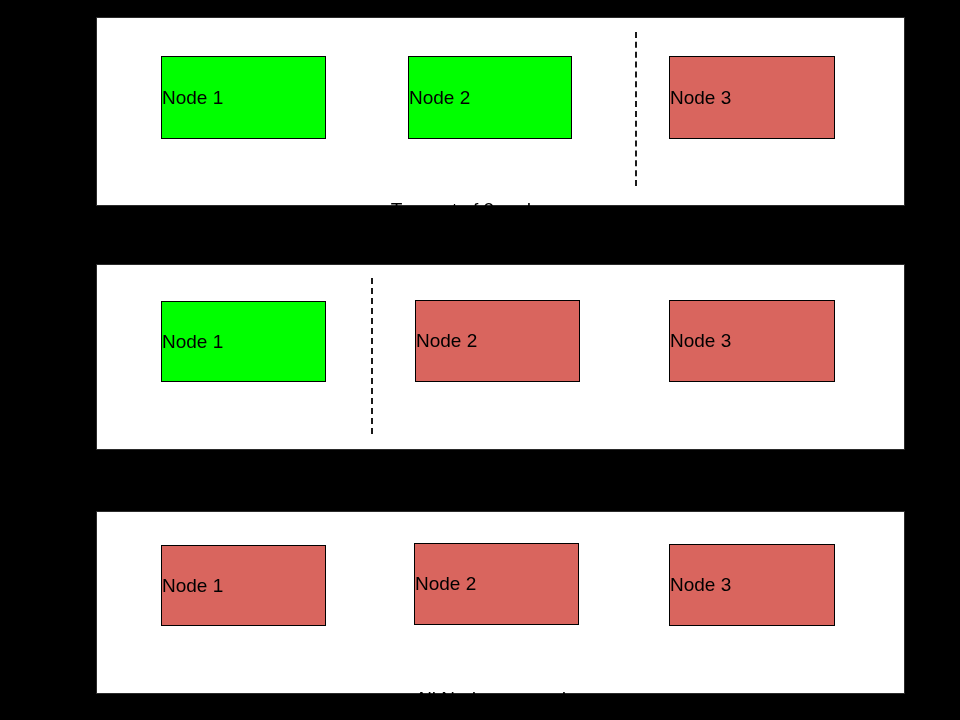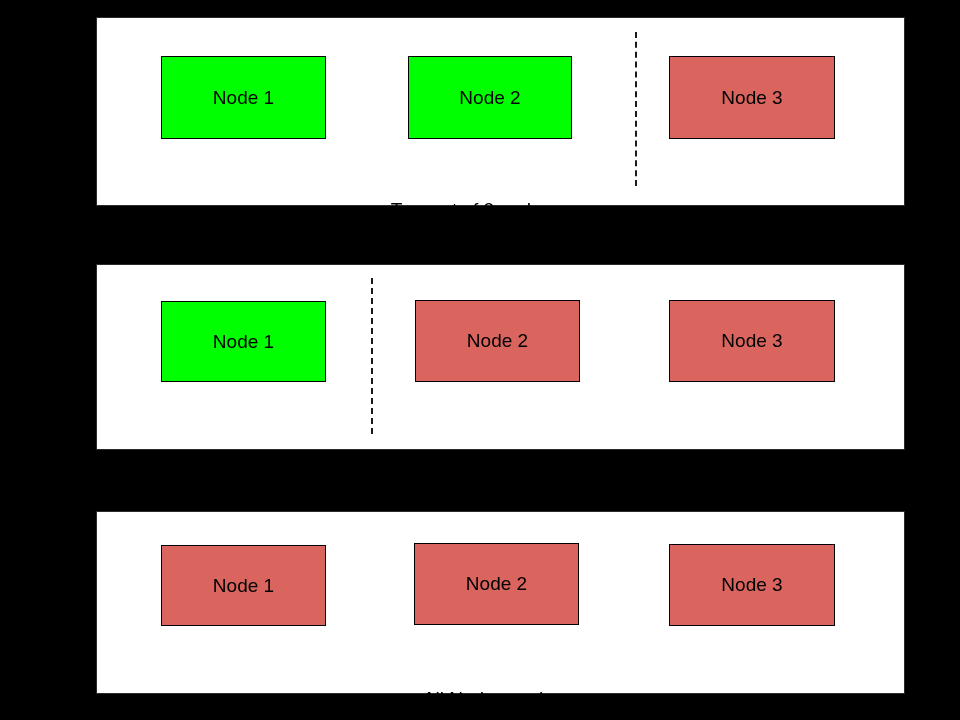--- a/index.html
+++ b/index.html
@@ -21,21 +21,20 @@
   #panel-1 { top: 17px;  height: 189px; }
   #panel-2 { top: 264px; height: 186px; }
   #panel-3 { top: 511px; height: 183px; }
 
   .node {
     position: absolute;
     border: 1px solid #000000;
     box-sizing: border-box;
     display: flex;
     align-items: center;
-    justify-content: center;
     font-size: 19px;
     color: #000000;
   }
   
   .p1-n1 { left: 64px;  top: 38px; width: 165px; height: 83px; }
   .p1-n2 { left: 311px; top: 38px; width: 164px; height: 83px; }
   .p1-n3 { left: 572px; top: 38px; width: 166px; height: 83px; }
   
   .p2-n1 { left: 64px;  top: 36px; width: 165px; height: 81px; }
   .p2-n2 { left: 318px; top: 35px; width: 165px; height: 82px; }
@@ -109,18 +108,18 @@
     <div class="node p3-n1" style="background-color: rgb(217, 101, 94);">
       <span>Node 1</span>
     </div>
     <div class="node p3-n2" style="background-color: rgb(217, 101, 94);">
       <span>Node 2</span>
     </div>
     <div class="node p3-n3" style="background-color: rgb(217, 101, 94);">
       <span>Node 3</span>
     </div>
     <div class="caption p3-caption">
-      <div>All Node are down</div>
+      <div>All Nodes are nodes</div>
       
     </div>
   </section>
 
 </div>
 
 </body></html>

